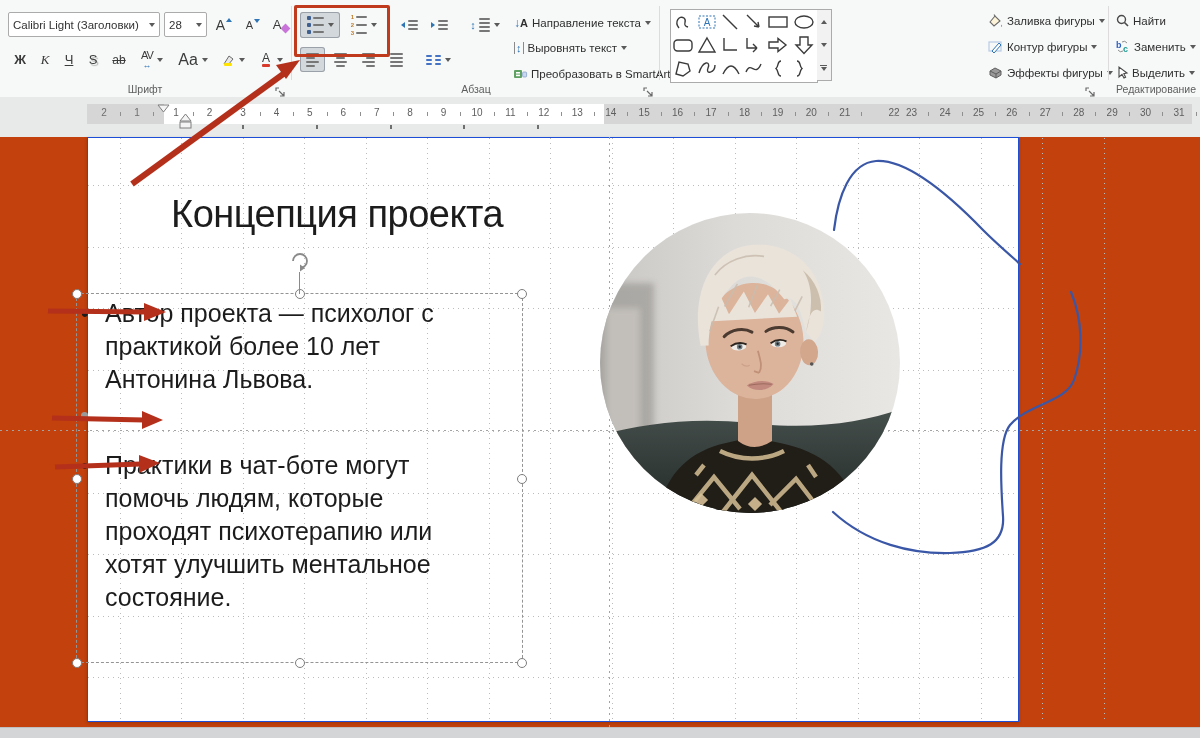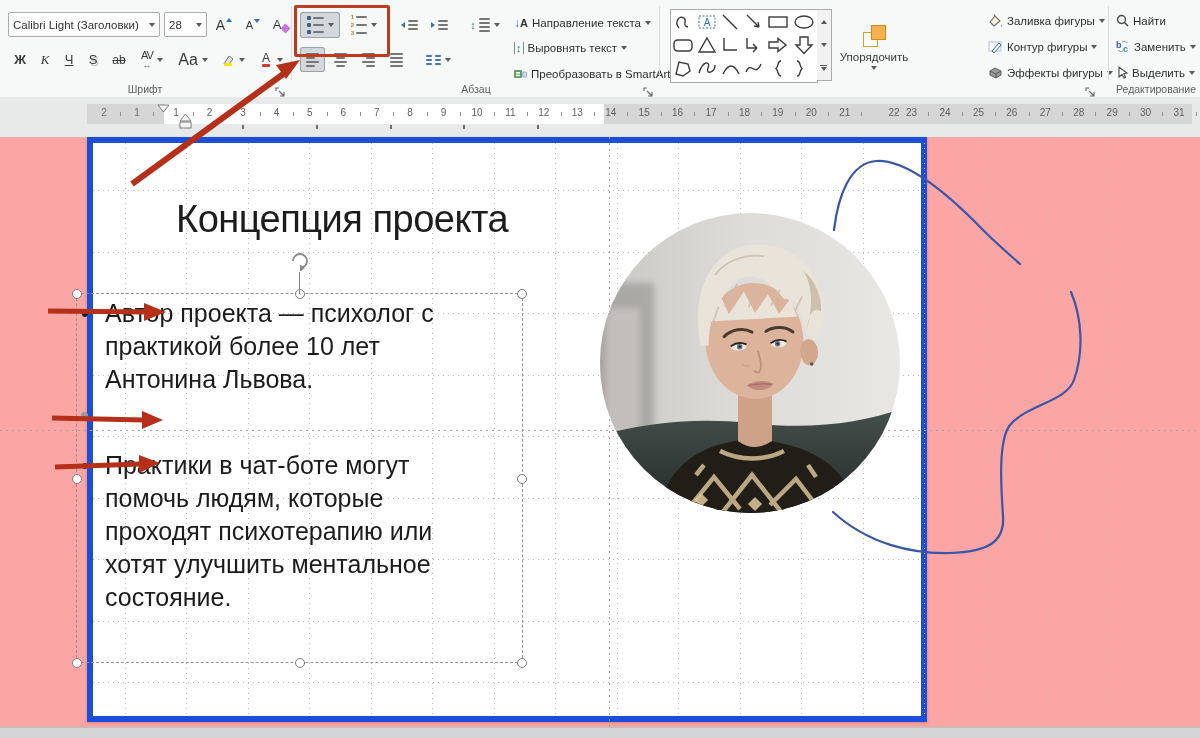--- a/index.html
+++ b/index.html
@@ -1,17 +1,17 @@
 <!DOCTYPE html>
 <html><head>
 <meta charset="utf-8">
 <style>
   html,body{margin:0;padding:0;background:#e8e9e9;font-family:"Liberation Sans",sans-serif;
             -webkit-font-smoothing:antialiased;}
-  #app{position:relative;width:1200px;height:738px;overflow:hidden;background:#fca5a5;}
+  #app{position:relative;width:1200px;height:738px;overflow:hidden;background:#c2410c;}
 
   
   #ribbon{position:absolute;left:0;top:0;width:1200px;height:97px;background:#f7f8f8;
           border-bottom:1px solid #d2d2d2;}
   .group{position:absolute;top:0;height:97px;}
   .grp-label{position:absolute;top:83px;left:0;right:0;text-align:center;font-size:10.5px;color:#5d5d5d;}
   .gdiv{position:absolute;top:6px;height:74px;width:1px;background:#dcdcdc;}
   .launcher{position:absolute;top:84px;width:11px;height:11px;}
   .btn{position:absolute;display:flex;align-items:center;justify-content:center;
        border-radius:3px;color:#3b3b3b;}
@@ -32,22 +32,22 @@
   
   #rulerArea{position:absolute;left:0;top:97px;width:1200px;height:40px;background:#e8e9e9;}
   #rulerStrip{position:absolute;left:87px;top:7px;width:1105px;height:20px;background:#d9d9d9;}
   .rseg{position:absolute;top:0;height:20px;}
   .rnum{position:absolute;top:3px;font-size:10px;color:#5e5e5e;transform:translateX(-50%);}
   .rtick{position:absolute;top:8px;width:1px;height:4px;background:#8f8f8f;}
   .rtab{position:absolute;top:21px;width:2px;height:4px;background:#6f6f6f;}
 
   
   #canvas{position:absolute;left:0;top:137px;width:1200px;height:591px;}
-  #slide{position:absolute;left:87px;top:0;width:840px;height:585px;background:#fff;
-         border:6px solid #1d4ed8;box-sizing:border-box;box-shadow:0 1px 3px rgba(0,0,0,.18);}
+  #slide{position:absolute;left:87px;top:0;width:932px;height:585px;background:#fff;
+         border:1px solid #1d4ed8;box-sizing:border-box;box-shadow:0 1px 3px rgba(0,0,0,.18);}
   .gridv{position:absolute;top:0;bottom:0;width:1px;
          background:repeating-linear-gradient(180deg,#bcbcbc 0 1px,transparent 1px 5px);}
   .gridh{position:absolute;left:0;right:0;height:1px;
          background:repeating-linear-gradient(90deg,#bcbcbc 0 1px,transparent 1px 5px);}
   .guideh{position:absolute;left:0;width:1200px;height:1px;
          background:repeating-linear-gradient(90deg,#a3a3a3 0 2px,transparent 2px 6px);}
   .guidev{position:absolute;top:0;height:591px;width:1px;
          background:repeating-linear-gradient(180deg,#a3a3a3 0 2px,transparent 2px 6px);}
 
   #slideTitle{position:absolute;left:83px;top:54px;font-size:38px;line-height:44px;
@@ -344,28 +344,20 @@
           </div>
         <div class="btn" style="left:0;top:24px;width:13px;height:22px;">
             <span class="chev" style="margin:0;"></span>
           </div>
         <div class="btn" style="left:0;top:47px;width:13px;height:22px;flex-direction:column;">
             <span style="width:7px;height:1.5px;background:#5a5a5a;margin-bottom:1px;"></span>
             <span class="chev" style="margin:0;"></span>
           </div>
       </div>
 
-      <div class="btn" style="left:180px;top:9px;width:64px;height:76px;flex-direction:column;font-size:11.5px;">
-        <span style="position:relative;width:24px;height:24px;margin-bottom:3px;">
-          <span style="position:absolute;left:1px;top:8px;width:13px;height:13px;background:#fff;border:1.3px solid #c9a227;"></span>
-          <span style="position:absolute;left:9px;top:1px;width:13px;height:13px;background:#f5b04f;border:1.3px solid #d68910;"></span>
-        </span>
-        <span>Упорядочить</span>
-        <span class="chev" style="margin:3px 0 0 0;"></span>
-      </div>
 
       <div class="lblitem" style="left:326px;top:14px;">
         <span class="ic">
           <svg width="15" height="14" viewBox="0 0 15 14">
               <path d="M2,8 L7,2 L12,7 L6,12 Z" fill="#fdf3d8" stroke="#6a6a6a" stroke-width="1.1"></path>
               <path d="M7,2 L6,0.5" stroke="#6a6a6a" stroke-width="1.1"></path>
               <path d="M13.6,10.5 q1,1.8 0,2.6 q-1,-.8 0,-2.6" fill="#6a6a6a"></path>
             </svg>
         </span>
         <span>Заливка фигуры</span>

